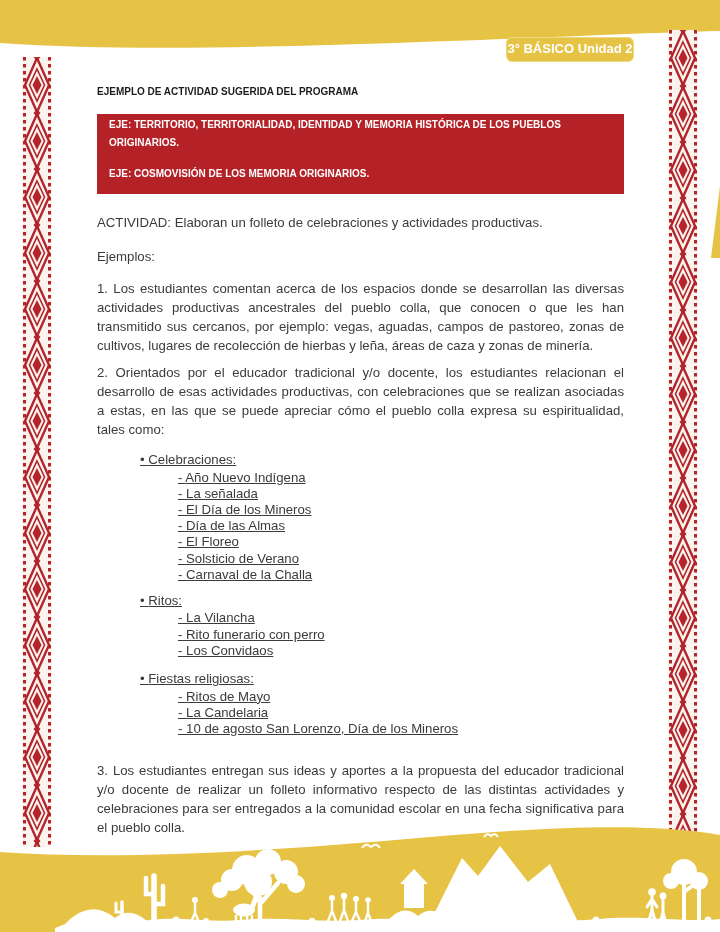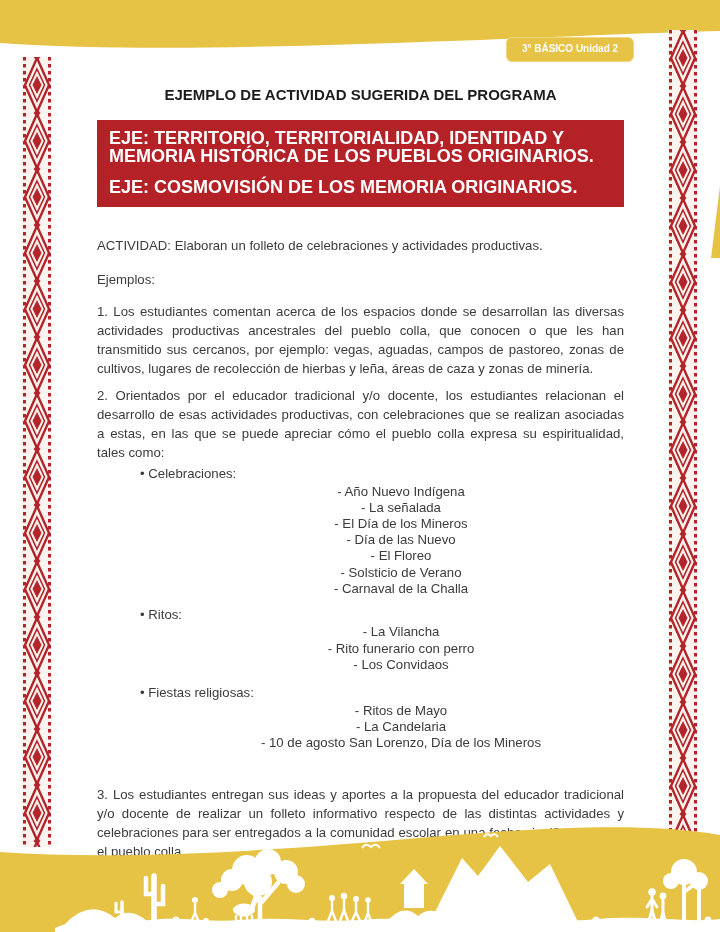--- a/index.html
+++ b/index.html
@@ -2,46 +2,46 @@
 <html><head>
 <meta charset="utf-8">
 <style>
   html,body{margin:0;padding:0;background:#888;}
   .page{position:relative;width:720px;height:932px;background:#ffffff;overflow:hidden;
         font-family:"Liberation Sans",sans-serif;color:#3b3b3b;}
   
   .top-band{position:absolute;top:0;left:0;}
   .unit-badge{position:absolute;left:506px;top:37px;width:126px;height:23px;
       background:#e6c344;border:1px solid #efd87f;border-radius:6px;
-      color:#ffffff;font-size:10px;font-weight:bold;text-align:center;line-height:22px;}
+      color:#ffffff;font-size:13px;font-weight:bold;text-align:center;line-height:22px;}
   
   .strip{position:absolute;}
   .strip-left{left:22px;top:57px;}
   .strip-right{left:668px;top:30px;}
   .edge-wedge{position:absolute;right:0;top:186px;width:9px;height:72px;background:#e6c344;
       clip-path:polygon(100% 0,100% 100%,0 100%);}
   
   .footer-art{position:absolute;left:0;bottom:0;}
   
   .content{position:absolute;left:97px;top:86px;width:527px;font-size:13.2px;}
-  .doc-title{margin:0 0 17px;text-align:center;font-size:15px;font-weight:bold;color:#1c1c1c;}
-  .eje-box{background:#b42127;color:#ffffff;font-weight:bold;font-size:18px;
-      line-height:18px;padding:9px 12px 11px;margin:0 0 30px;}
+  .doc-title{margin:0 0 17px;font-size:10px;font-weight:bold;color:#1c1c1c;}
+  .eje-box{background:#b42127;color:#ffffff;font-weight:bold;font-size:10px;
+      line-height:18px;padding:2px 12px 11px;margin:0 0 20px;}
   .eje-box p{margin:0;}
   .eje-box p + p{margin-top:13px;}
   .activity-line{margin:5px 0 16px;line-height:18px;}
   .examples-label{margin:0 0 13px;line-height:18px;}
   p.body-par{margin:0 0 8px;line-height:19px;text-align:justify;}
-  p.body-par.tight{margin-bottom:4px;}
-  .bullets{margin:0 0 34px;}
+  p.body-par.tight{margin-bottom:13px;}
+  .bullets{margin:0 0 24px;text-decoration:underline;}
   .bullet-group{margin:0 0 10px;}
   .bullet-group:nth-child(2){margin-bottom:12px;}
   .bullet-label{display:block;padding-left:43px;line-height:16.5px;margin-bottom:1px;}
   .bullet-label::before{content:"• ";}
-  .subitem{display:block;padding-left:81px;line-height:16.2px;text-align:center;}
+  .subitem{display:block;padding-left:81px;line-height:16.2px;}
   .subitem::before{content:"- ";}
 </style>
 </head>
 <body>
 
 <div class="page">
 
   <svg class="top-band" width="720" height="60">
     <path d="M0,0 H720 V31 C640,33 560,37 450,41 C300,46.5 130,52 0,43 Z" fill="#e6c344"></path>
   </svg>
@@ -109,21 +109,21 @@
 
     <p class="body-par">1. Los estudiantes comentan acerca de los espacios donde se desarrollan las diversas actividades productivas ancestrales del pueblo colla, que conocen o que les han transmitido sus cercanos, por ejemplo: vegas, aguadas, campos de pastoreo, zonas de cultivos, lugares de recolección de hierbas y leña, áreas de caza y zonas de minería.</p>
     <p class="body-par tight">2. Orientados por el educador tradicional y/o docente, los estudiantes relacionan el desarrollo de esas actividades productivas, con celebraciones que se realizan asociadas a estas, en las que se puede apreciar cómo el pueblo colla expresa su espiritualidad, tales como:</p>
 
     <div class="bullets">
       <div class="bullet-group">
         <span class="bullet-label">Celebraciones:</span>
         <span class="subitem">Año Nuevo Indígena</span>
         <span class="subitem">La señalada</span>
         <span class="subitem">El Día de los Mineros</span>
-        <span class="subitem">Día de las Nuevo</span>
+        <span class="subitem">Día de las Almas</span>
         <span class="subitem">El Floreo</span>
         <span class="subitem">Solsticio de Verano</span>
         <span class="subitem">Carnaval de la Challa</span>
       </div>
       <div class="bullet-group">
         <span class="bullet-label">Ritos:</span>
         <span class="subitem">La Vilancha</span>
         <span class="subitem">Rito funerario con perro</span>
         <span class="subitem">Los Convidaos</span>
       </div>

